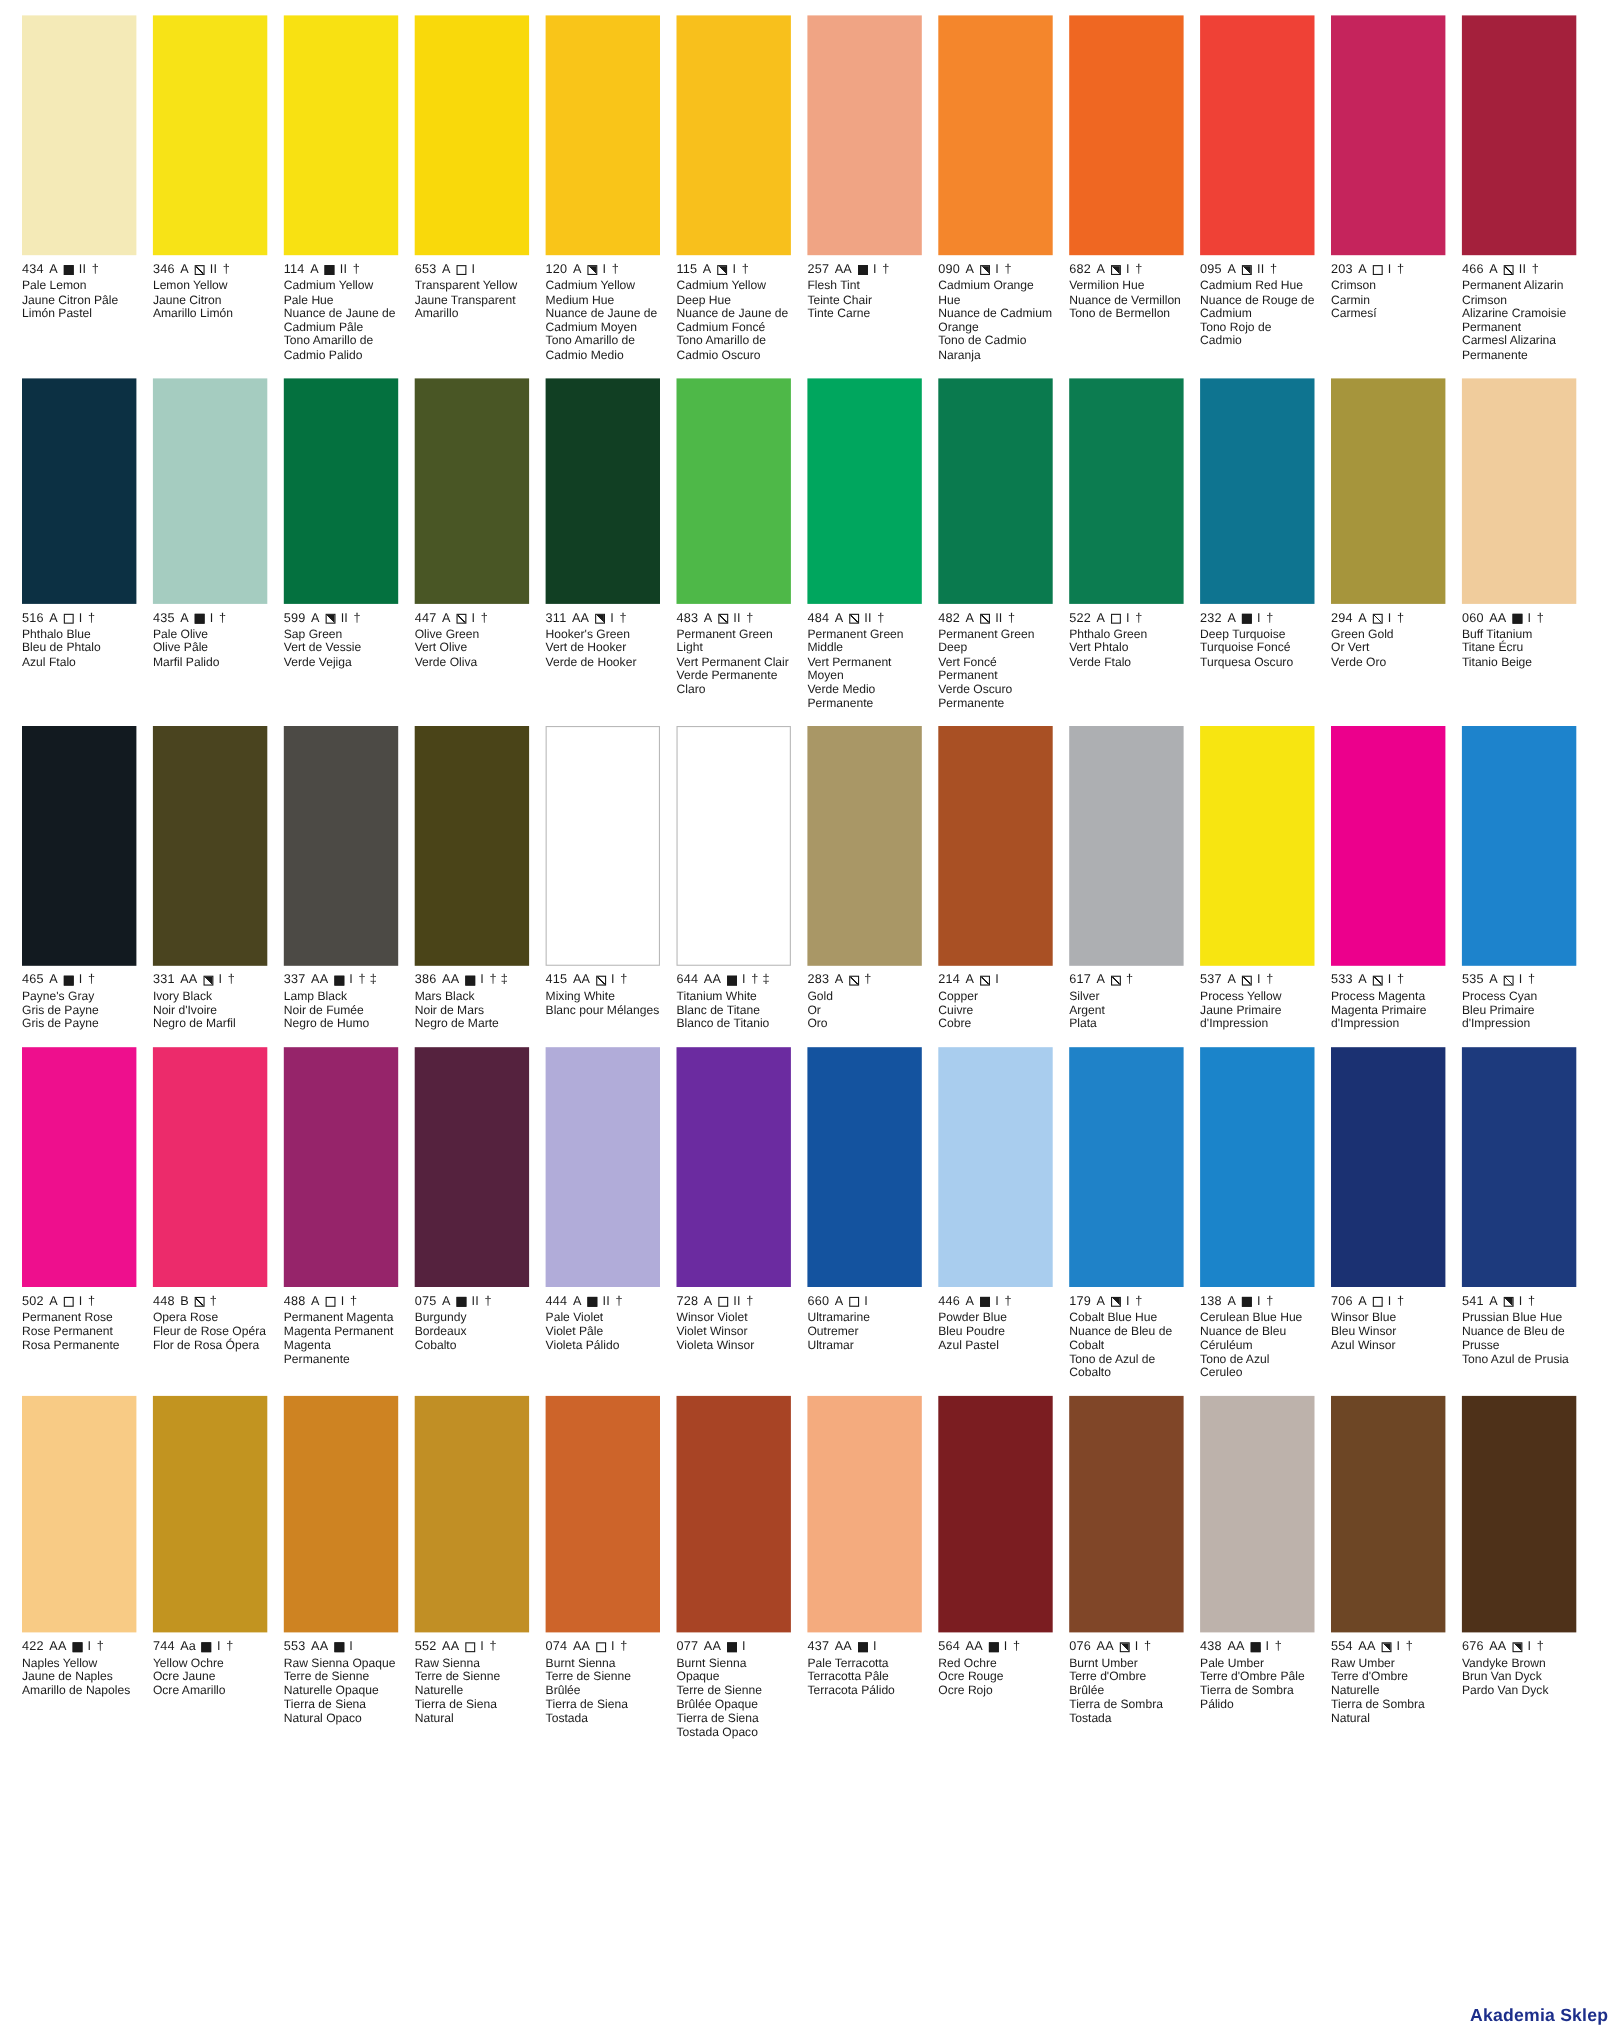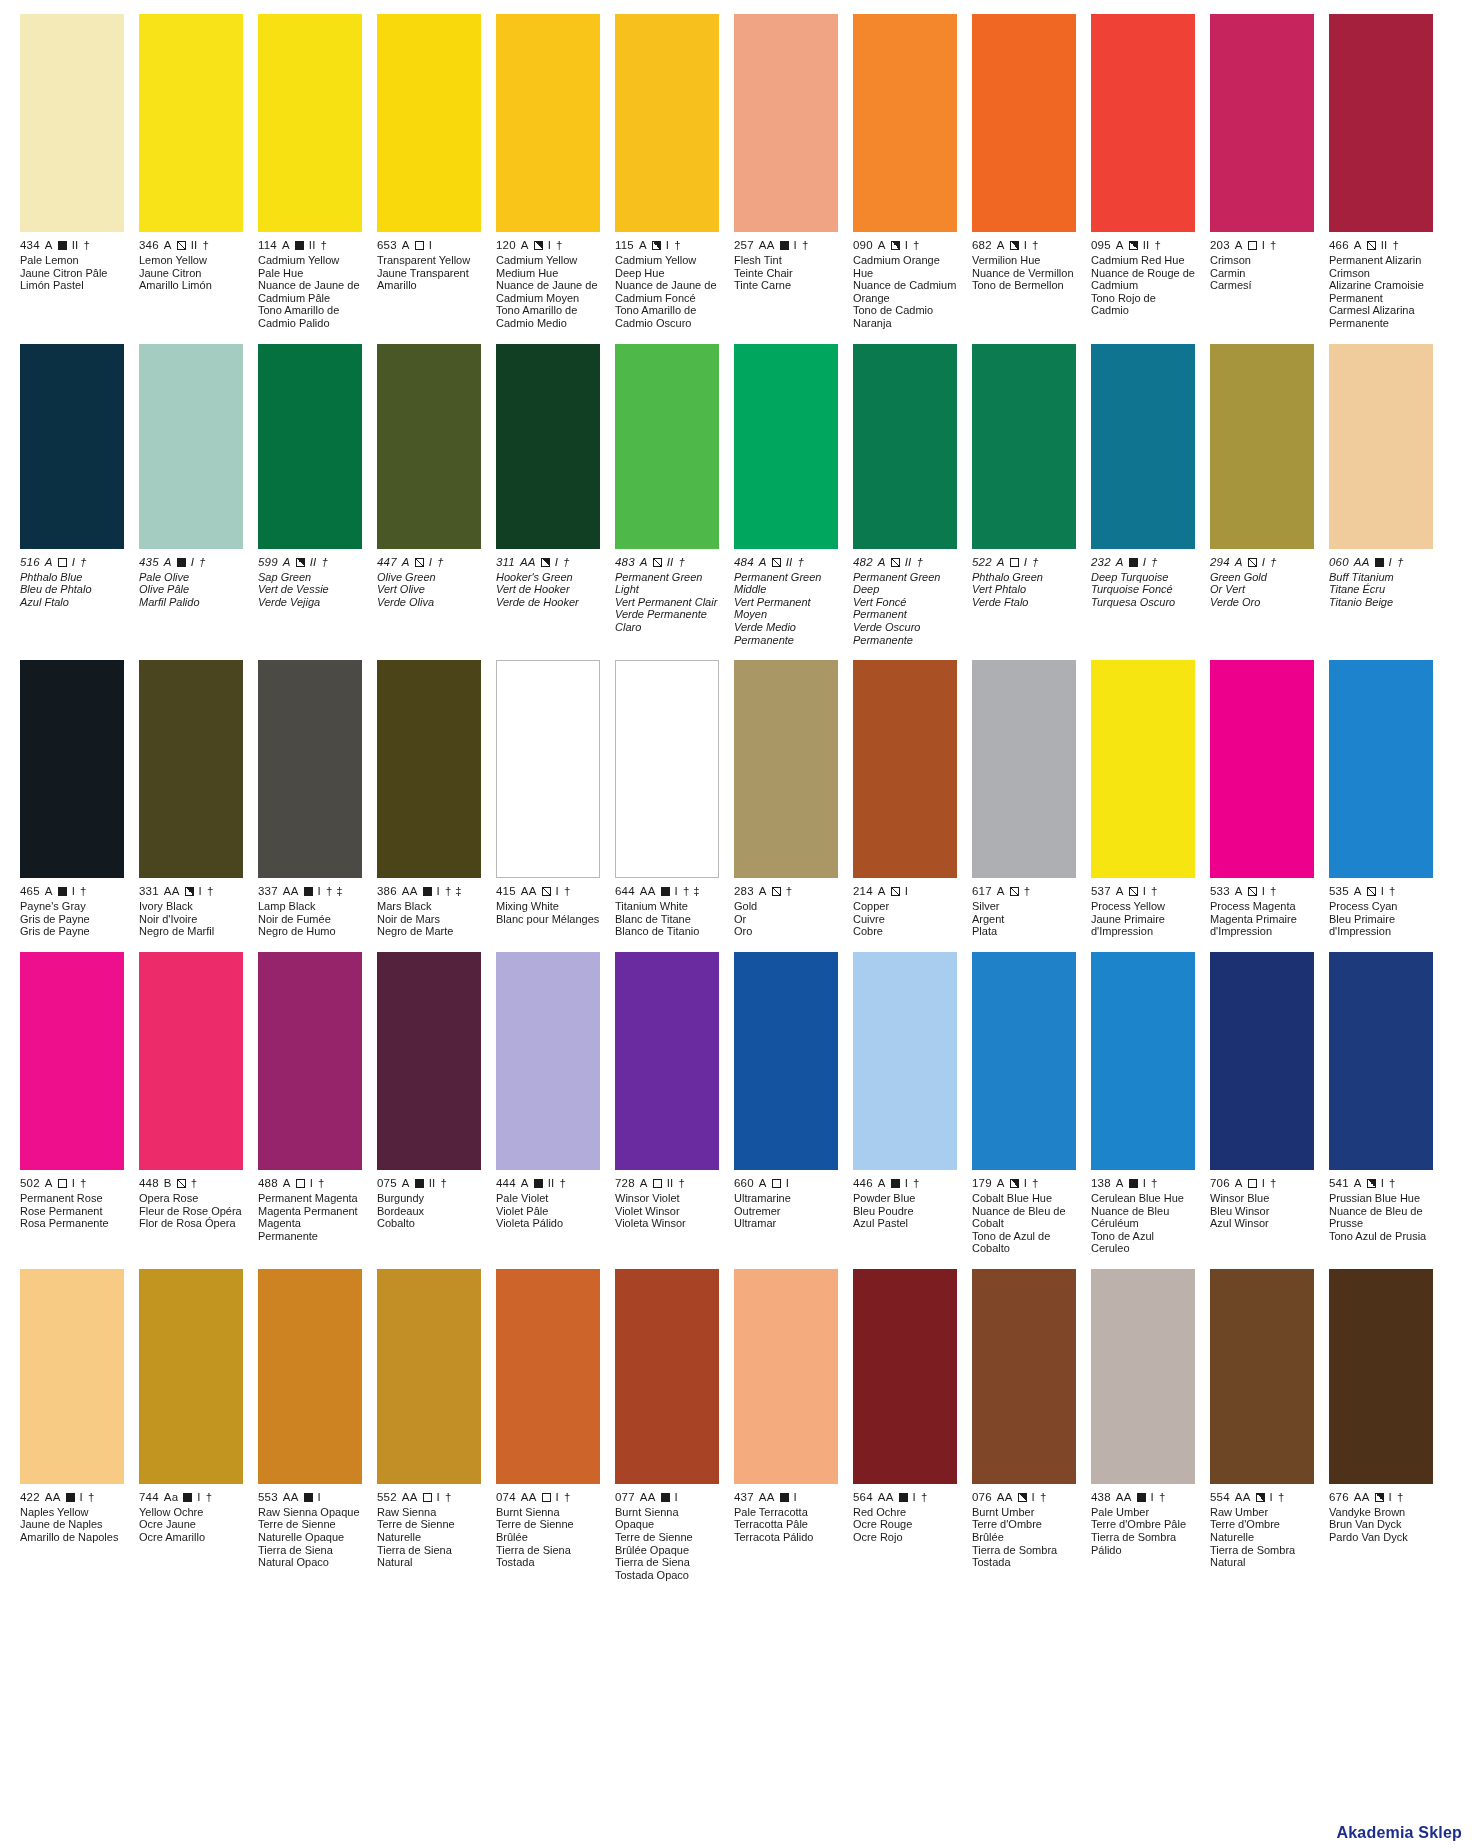--- a/index.html
+++ b/index.html
@@ -282,21 +282,21 @@
           <span class="series">II</span>
           <span class="daggers">†</span>
         </div>
         <div class="names">
           <div class="name-en">Permanent Alizarin Crimson</div>
           <div class="name-fr">Alizarine Cramoisie Permanent</div>
           <div class="name-es">Carmesl Alizarina Permanente</div>
         </div>
       </div>
     </div>
-    <div class="row" style="margin-bottom: 14px; font-style: italic;">
+    <div class="row" style="margin-bottom: 14px;">
       <div class="swatch-cell">
         <div class="chip" style="height: 205px; background: rgb(12, 48, 67);"></div>
         <div class="meta">
           <span class="code">516</span>
           <span class="perm">A</span>
           <span class="op empty"></span>
           <span class="series">I</span>
           <span class="daggers">†</span>
         </div>
         <div class="names">

